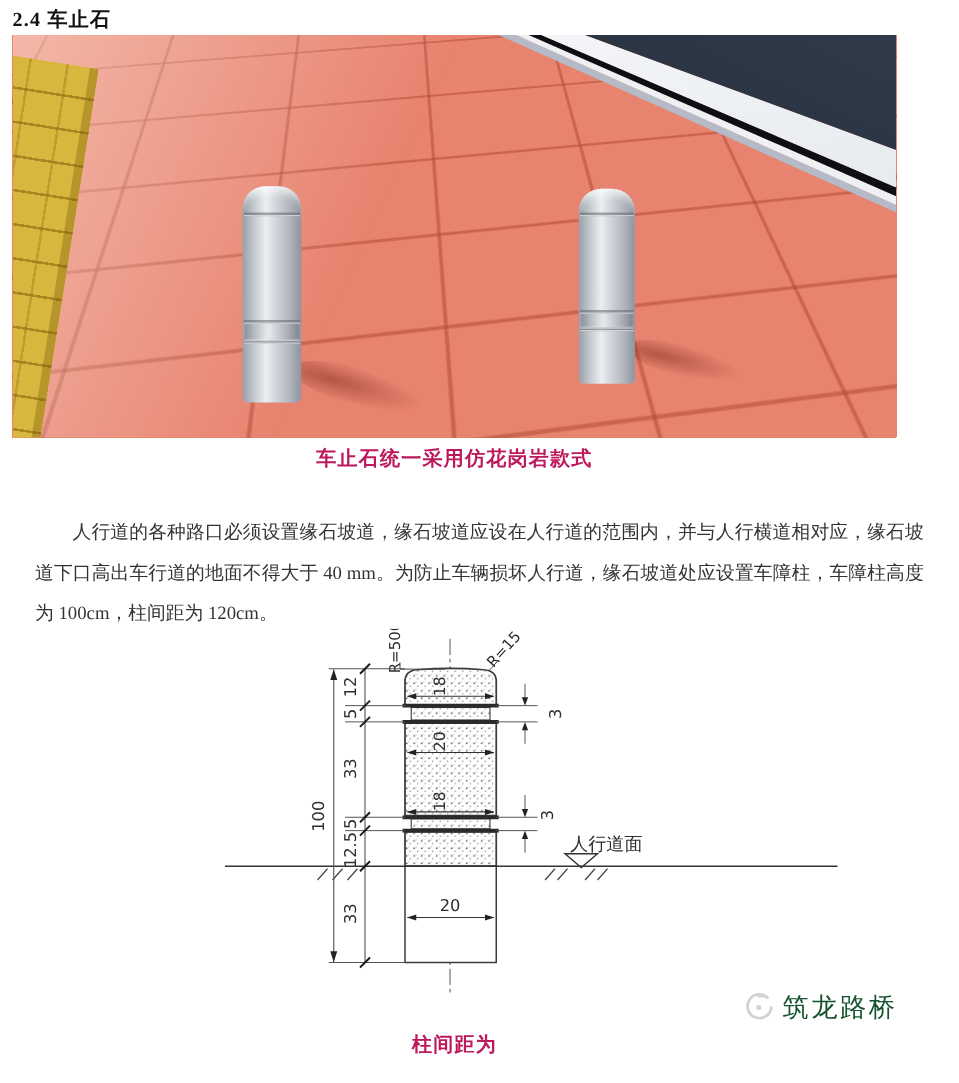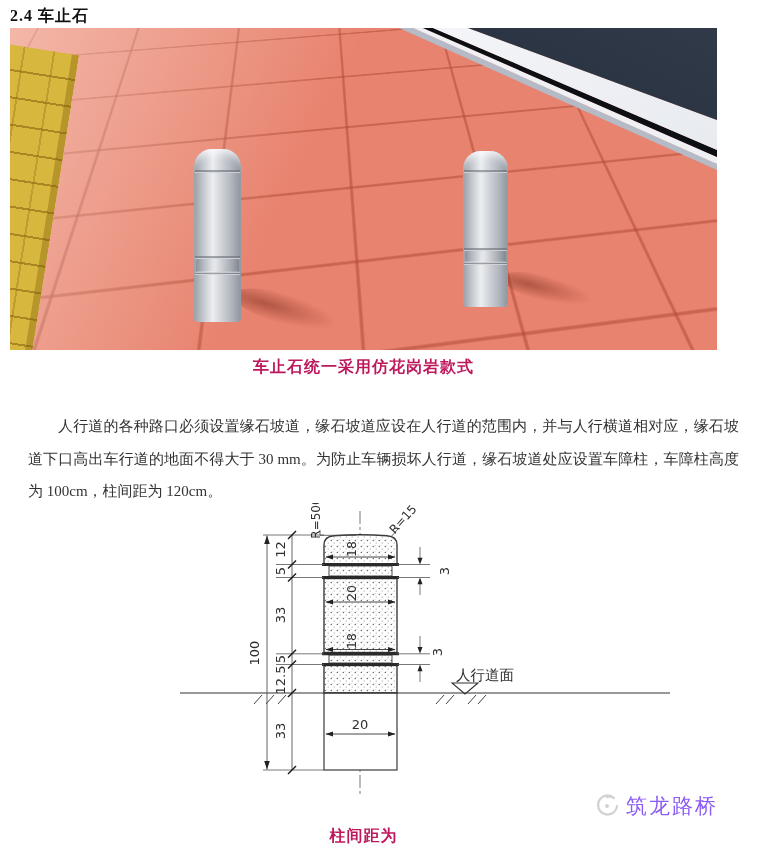--- a/index.html
+++ b/index.html
@@ -82,21 +82,21 @@
     background:radial-gradient(ellipse at 30% 50%, rgba(125,42,28,.5), rgba(125,42,28,0) 72%);
   }
   .b-shadow.left  { left:222px; top:266px; width:105px; height:30px; transform:rotate(16deg); }
   .b-shadow.right { left:490px; top:248px; width:92px;  height:25px; transform:rotate(14deg); }
   
   .drawing { position:absolute; left:180px; top:503px; }
   .drawing text { font-family:"DejaVu Sans","Liberation Sans",sans-serif; fill:#2e2e2e; }
   
   .watermark {
     position:absolute; left:594px; top:792px; display:flex; align-items:center;
-    color:#8b5cf6; font-size:21px; letter-spacing:2px;
+    color:#14532d; font-size:21px; letter-spacing:2px;
     font-family:"Liberation Sans","DejaVu Sans",sans-serif;
   }
   .watermark svg { margin-right:6px; }
 </style>
 </head>
 <body>
 
 <div class="doc-title">2.4 车止石</div>
 
 <div class="photo">
@@ -119,21 +119,21 @@
   <div class="bollard right">
     <div class="b-ring cap"></div>
     <div class="b-groove"></div>
     <div class="b-ring g1"></div>
     <div class="b-ring g2"></div>
   </div>
 </div>
 
 <div class="caption photo-cap">车止石统一采用仿花岗岩款式</div>
 
-<div class="body-text">人行道的各种路口必须设置缘石坡道，缘石坡道应设在人行道的范围内，并与人行横道相对应，缘石坡道下口高出车行道的地面不得大于 30 mm。为防止车辆损坏人行道，缘石坡道处应设置车障柱，车障柱高度为 100cm，柱间距为 120cm。</div>
+<div class="body-text">人行道的各种路口必须设置缘石坡道，缘石坡道应设在人行道的范围内，并与人行横道相对应，缘石坡道下口高出车行道的地面不得大于 40 mm。为防止车辆损坏人行道，缘石坡道处应设置车障柱，车障柱高度为 100cm，柱间距为 120cm。</div>
 
 <svg class="drawing" width="500" height="315" viewBox="0 0 500 315">
   <defs>
     <pattern id="stip" patternUnits="userSpaceOnUse" width="6" height="6">
       <rect width="6" height="6" fill="#ffffff"></rect>
       <circle cx="1.3" cy="1.6" r="0.75" fill="#6a6a6a"></circle>
       <circle cx="4.2" cy="4.0" r="0.6" fill="#8a8a8a"></circle>
       <circle cx="3.0" cy="0.6" r="0.45" fill="#9a9a9a"></circle>
     </pattern>
   </defs>

